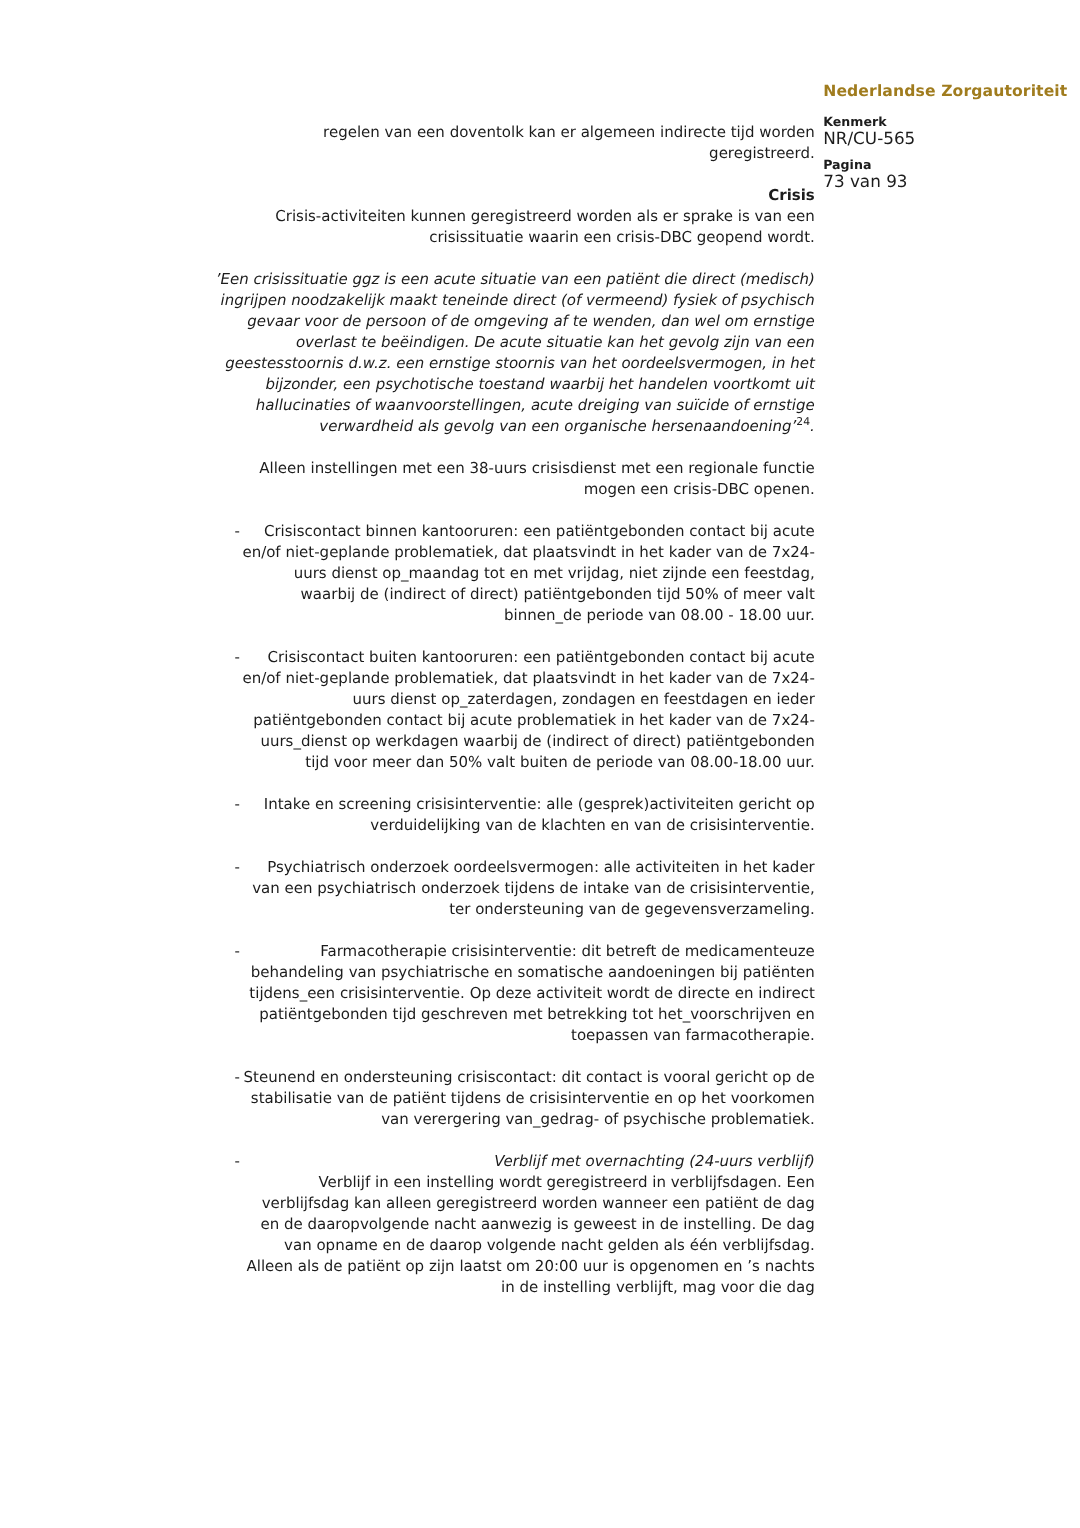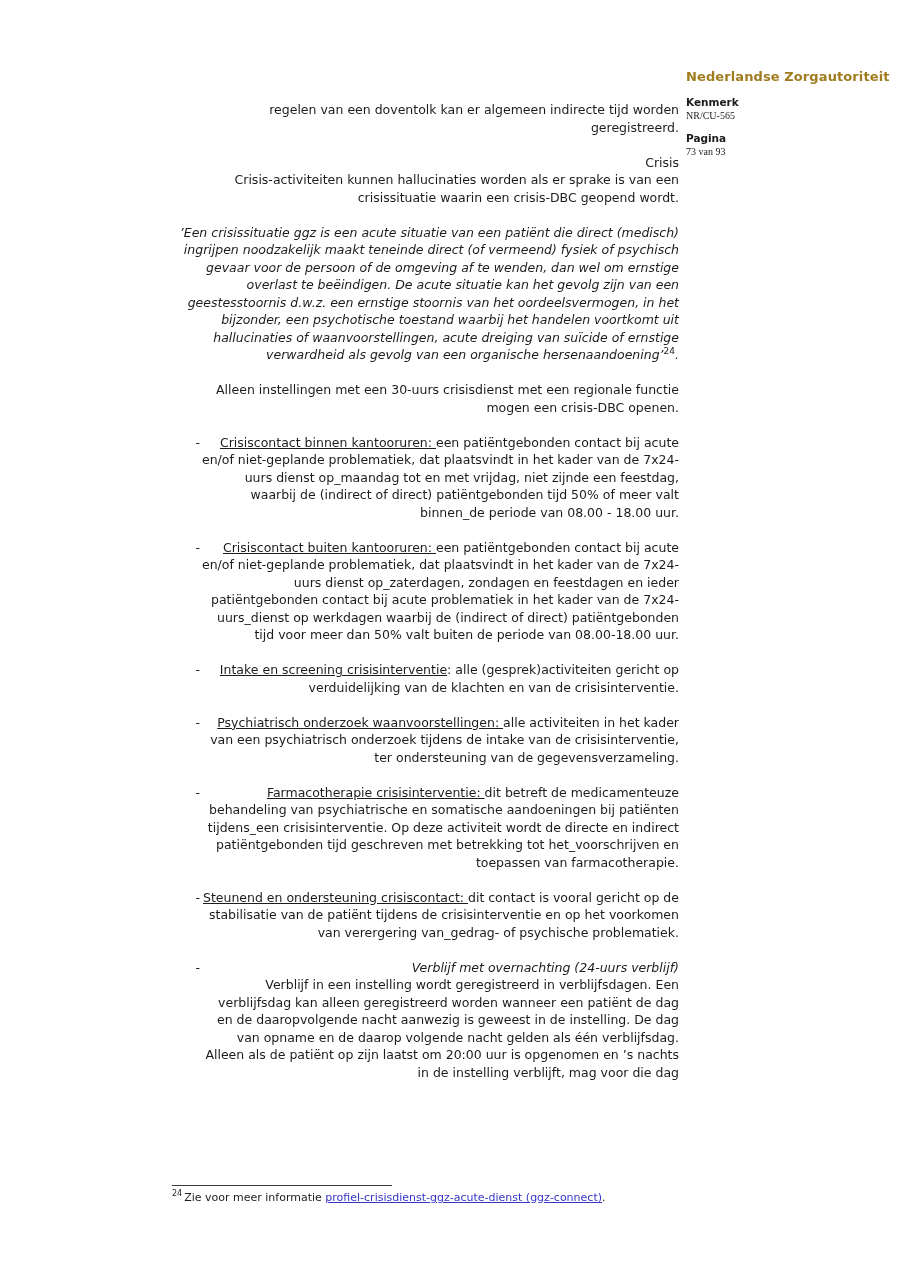--- a/index.html
+++ b/index.html
@@ -24,41 +24,40 @@
     position: absolute;
     left: 686px;
     top: 96px;
   }
   .meta-label {
     font-weight: bold;
     font-size: 10.5px;
     line-height: 13px;
   }
   .meta-value {
-    font-size: 10px;
+    font-size: 14px;
     line-height: 14px;
     margin-bottom: 9px;
-    font-family: Liberation Serif, serif;
   }
   .content {
     position: absolute;
     left: 172px;
     top: 101px;
     width: 507px;
     font-size: 12.5px;
     line-height: 17.5px;
     text-align: right;
   }
   .para, .bullet { margin: 0 0 17.5px 0; }
-  .heading { font-weight: normal; margin: 0; }
+  .heading { font-weight: bold; margin: 0; }
   .para.indent { padding-left: 28px; }
   .bullet { display: flex; }
   .bullet .dash { width: 28px; flex: none; }
   .bullet .bullet-body { flex: 1; }
-  .seg-u { text-decoration: underline; }
+  .seg-u { }
   .seg-i { font-style: italic; }
   .content sup { font-size: 9px; line-height: 0; }
   .footnote-area {
     position: absolute;
     left: 172px;
     top: 1185px;
     width: 520px;
   }
   .footnote-rule {
     width: 220px;
@@ -84,53 +83,47 @@
   <div class="meta">
     <div class="meta-label">Kenmerk</div>
     <div class="meta-value">NR/CU-565</div>
     <div class="meta-label">Pagina</div>
     <div class="meta-value">73 van 93</div>
   </div>
 
   <div class="content" id="content">
       <div class="para indent"><span>regelen van een doventolk kan er algemeen indirecte tijd worden geregistreerd.</span></div>
       <div class="heading"><span>Crisis</span></div>
-      <div class="para"><span>Crisis-activiteiten kunnen hallucinaties worden als er sprake is van een crisissituatie waarin een crisis-DBC geopend wordt.</span></div>
+      <div class="para"><span>Crisis-activiteiten kunnen geregistreerd worden als er sprake is van een crisissituatie waarin een crisis-DBC geopend wordt.</span></div>
       <div class="para"><span class="seg-i">’Een crisissituatie ggz is een acute situatie van een patiënt die direct (medisch) ingrijpen noodzakelijk maakt teneinde direct (of vermeend) fysiek of psychisch gevaar voor de persoon of de omgeving af te wenden, dan wel om ernstige overlast te beëindigen. De acute situatie kan het gevolg zijn van een geestesstoornis d.w.z. een ernstige stoornis van het oordeelsvermogen, in het bijzonder, een psychotische toestand waarbij het handelen voortkomt uit hallucinaties of waanvoorstellingen, acute dreiging van suïcide of ernstige verwardheid als gevolg van een organische hersenaandoening’</span><sup>24</sup><span class="seg-i">.</span></div>
-      <div class="para"><span>Alleen instellingen met een 30-uurs crisisdienst met een regionale functie mogen een crisis-DBC openen.</span></div>
+      <div class="para"><span>Alleen instellingen met een 38-uurs crisisdienst met een regionale functie mogen een crisis-DBC openen.</span></div>
       <div class="bullet">
         <span class="dash">-</span>
         <div class="bullet-body"><span class="seg-u">Crisiscontact binnen kantooruren: </span><span>een patiëntgebonden contact bij acute en/of niet-geplande problematiek, dat plaatsvindt in het kader van de 7x24-uurs dienst op_maandag tot en met vrijdag, niet zijnde een feestdag, waarbij de (indirect of direct) patiëntgebonden tijd 50% of meer valt binnen_de periode van 08.00 - 18.00 uur.</span></div>
       </div>
       <div class="bullet">
         <span class="dash">-</span>
         <div class="bullet-body"><span class="seg-u">Crisiscontact buiten kantooruren: </span><span>een patiëntgebonden contact bij acute en/of niet-geplande problematiek, dat plaatsvindt in het kader van de 7x24-uurs dienst op_zaterdagen, zondagen en feestdagen en ieder patiëntgebonden contact bij acute problematiek in het kader van de 7x24-uurs_dienst op werkdagen waarbij de (indirect of direct) patiëntgebonden tijd voor meer dan 50% valt buiten de periode van 08.00-18.00 uur.</span></div>
       </div>
       <div class="bullet">
         <span class="dash">-</span>
         <div class="bullet-body"><span class="seg-u">Intake en screening crisisinterventie</span><span>: alle (gesprek)activiteiten gericht op verduidelijking van de klachten en van de crisisinterventie.</span></div>
       </div>
       <div class="bullet">
         <span class="dash">-</span>
-        <div class="bullet-body"><span class="seg-u">Psychiatrisch onderzoek waanvoorstellingen: </span><span>alle activiteiten in het kader van een psychiatrisch onderzoek tijdens de intake van de crisisinterventie, ter ondersteuning van de gegevensverzameling.</span></div>
+        <div class="bullet-body"><span class="seg-u">Psychiatrisch onderzoek oordeelsvermogen: </span><span>alle activiteiten in het kader van een psychiatrisch onderzoek tijdens de intake van de crisisinterventie, ter ondersteuning van de gegevensverzameling.</span></div>
       </div>
       <div class="bullet">
         <span class="dash">-</span>
         <div class="bullet-body"><span class="seg-u">Farmacotherapie crisisinterventie: </span><span>dit betreft de medicamenteuze behandeling van psychiatrische en somatische aandoeningen bij patiënten tijdens_een crisisinterventie. Op deze activiteit wordt de directe en indirect patiëntgebonden tijd geschreven met betrekking tot het_voorschrijven en toepassen van farmacotherapie.</span></div>
       </div>
       <div class="bullet">
         <span class="dash">-</span>
         <div class="bullet-body"><span class="seg-u">Steunend en ondersteuning crisiscontact: </span><span>dit contact is vooral gericht op de stabilisatie van de patiënt tijdens de crisisinterventie en op het voorkomen van verergering van_gedrag- of psychische problematiek.</span></div>
       </div>
       <div class="bullet">
         <span class="dash">-</span>
         <div class="bullet-body"><span class="seg-i">Verblijf met overnachting (24-uurs verblijf)</span><br><span>Verblijf in een instelling wordt geregistreerd in verblijfsdagen. Een verblijfsdag kan alleen geregistreerd worden wanneer een patiënt de dag en de daaropvolgende nacht aanwezig is geweest in de instelling. De dag van opname en de daarop volgende nacht gelden als één verblijfsdag. Alleen als de patiënt op zijn laatst om 20:00 uur is opgenomen en ’s nachts in de instelling verblijft, mag voor die dag</span></div>
       </div>
     </div>
 
-  <div class="footnote-area">
-    <div class="footnote-rule"></div>
-    <div class="footnote">
-      <sup>24</sup><span>Zie voor meer informatie </span><a class="footnote-link" style="color: rgb(53, 53, 200);">profiel-crisisdienst-ggz-acute-dienst (ggz-connect)</a><span>.</span>
-    </div>
-  </div>
 
 </div>
 
 </body></html>

